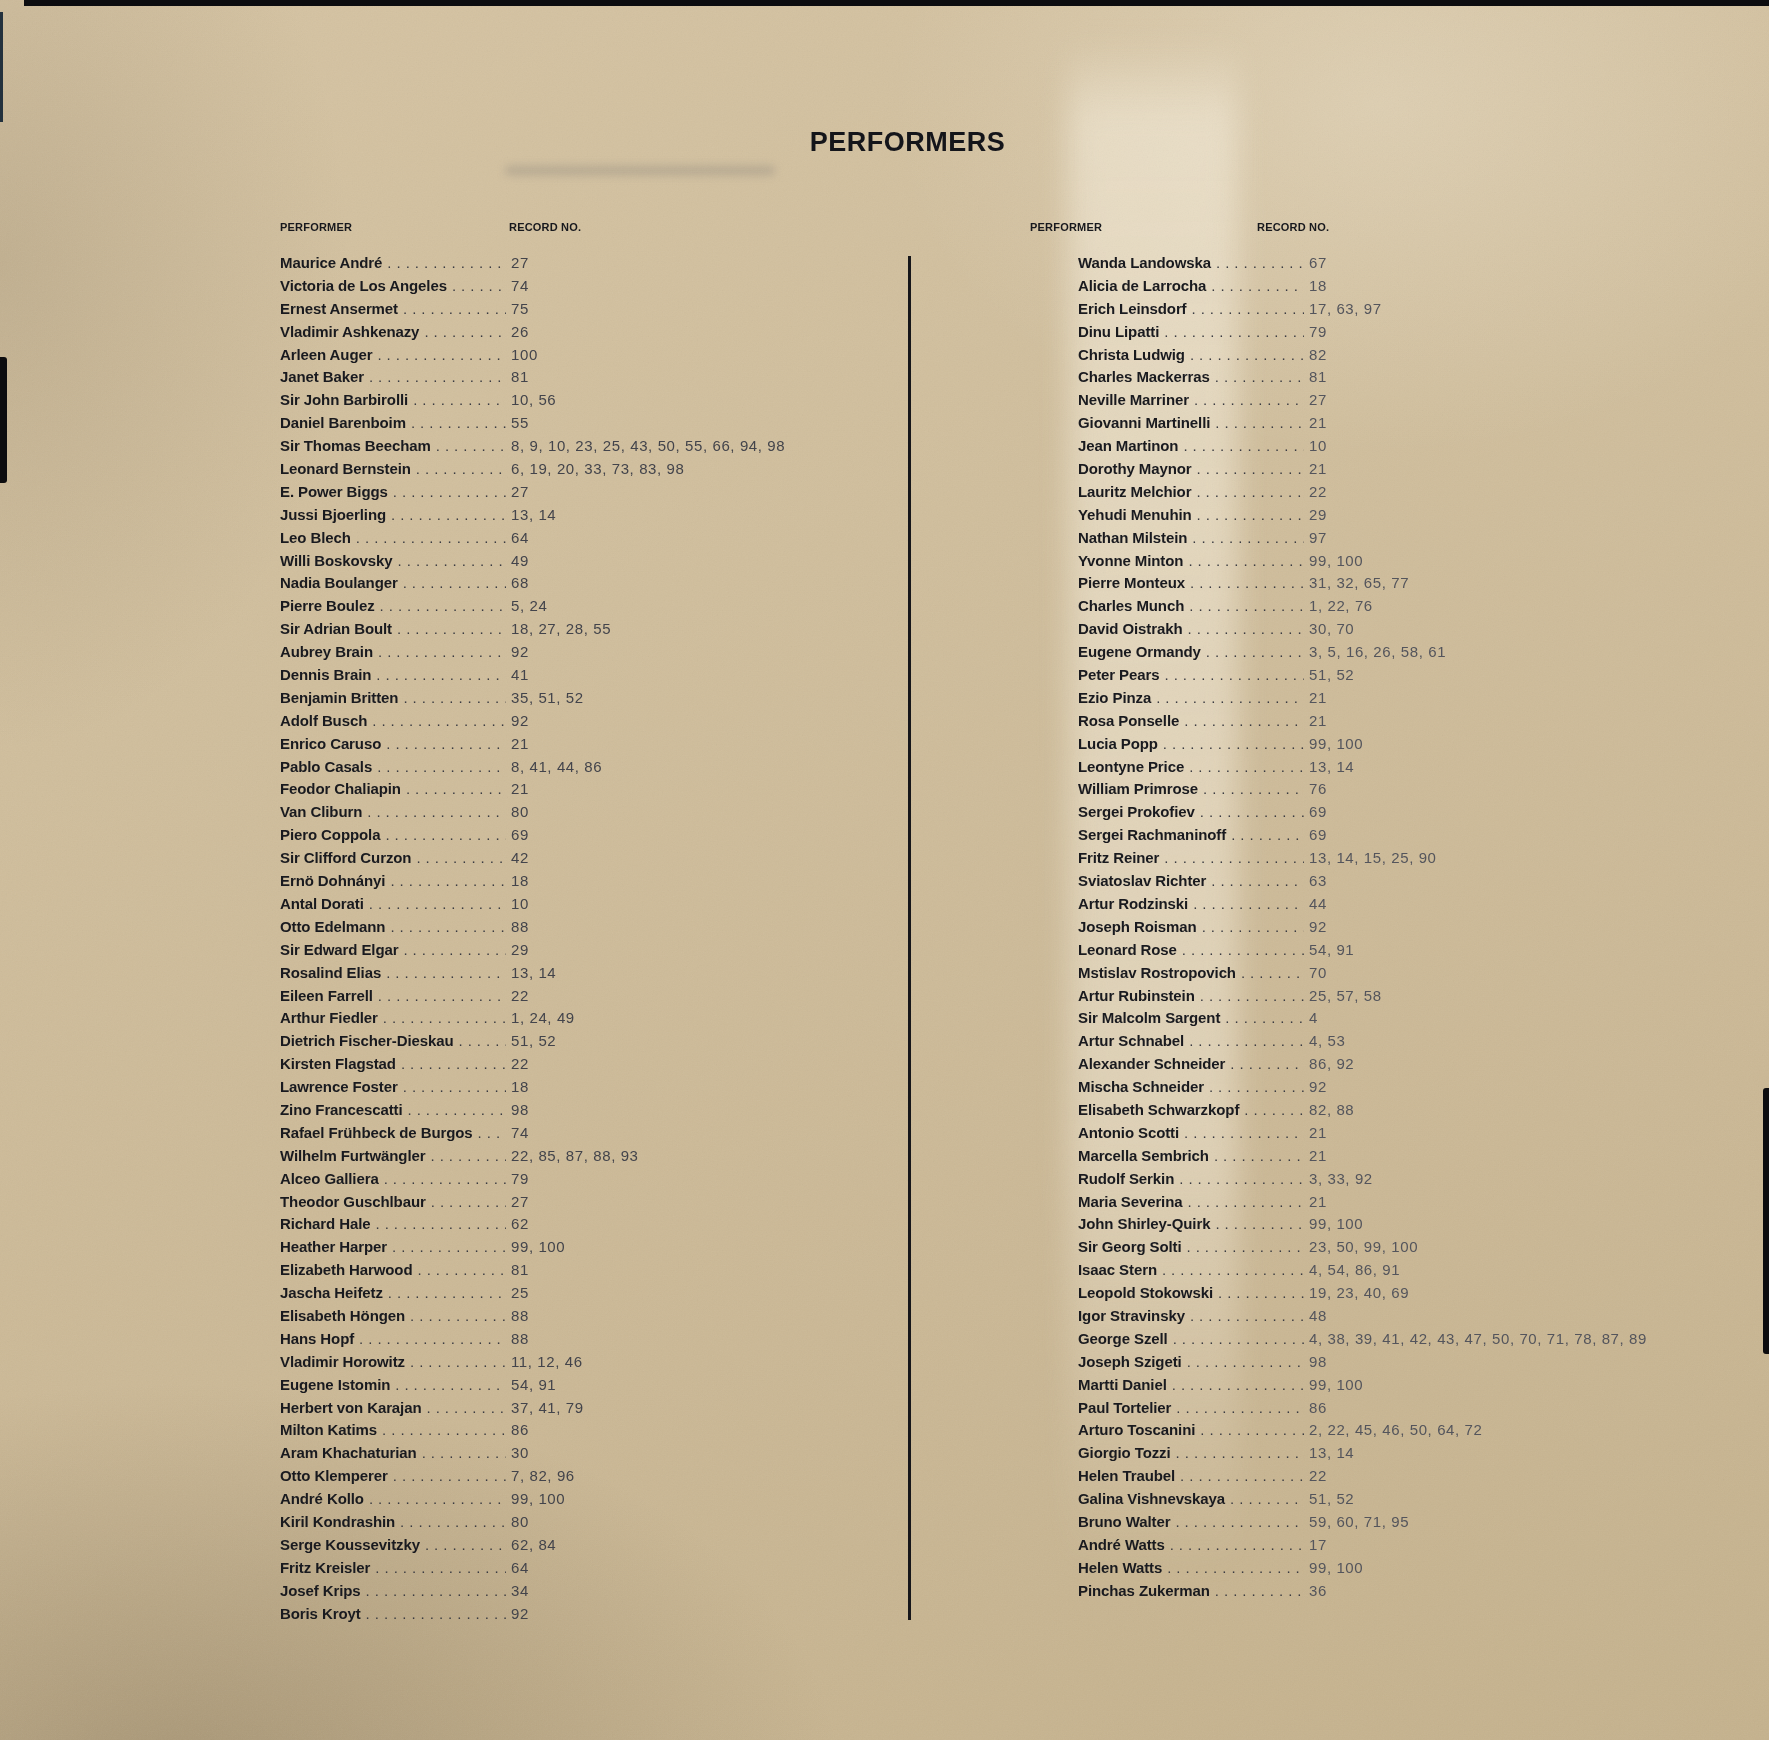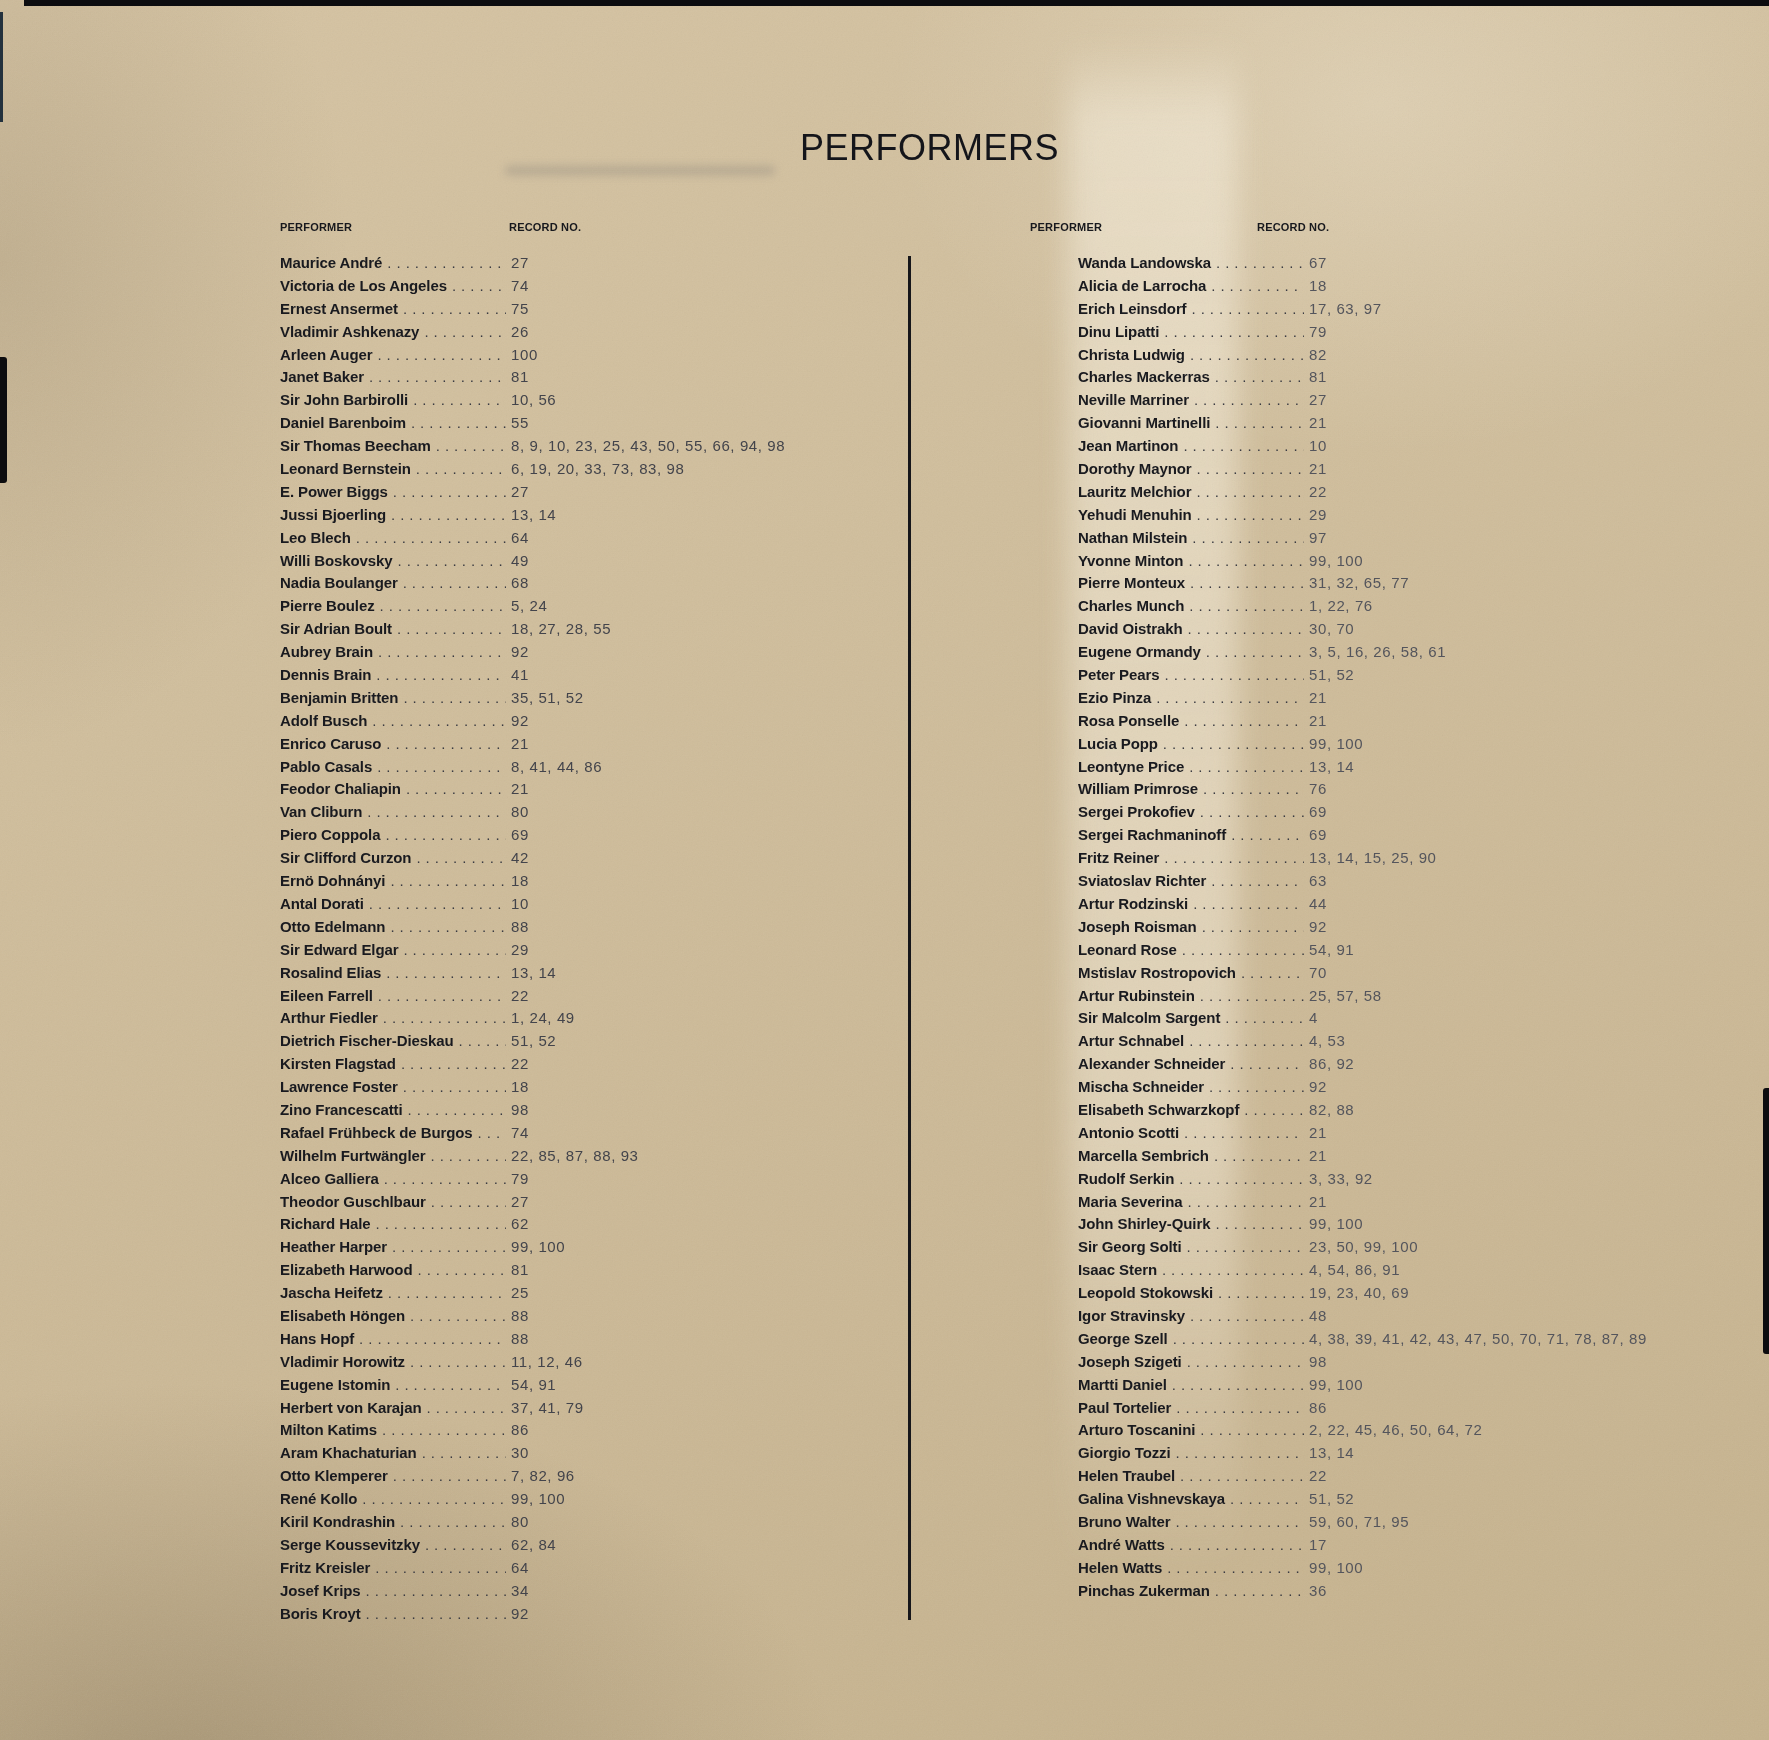--- a/index.html
+++ b/index.html
@@ -15,21 +15,21 @@
   .lightband {
     position:absolute; top:40px; bottom:120px; left:1068px; width:170px;
     background:linear-gradient(180deg, rgba(246,238,220,0) 0%, rgba(246,238,220,0.55) 5%, rgba(246,238,220,0.45) 70%, rgba(246,238,220,0) 97%);
     filter:blur(14px); pointer-events:none;
   }
   .smudge { position:absolute; left:505px; top:166px; width:270px; height:9px;
     background:rgba(115,112,108,0.30); border-radius:5px; filter:blur(4px); pointer-events:none; }
   .grain { position:absolute; inset:0; opacity:0.5; pointer-events:none; }
 
   .title { position:absolute; left:800px; top:127px; width:215px; text-align:center;
-    font-size:36px; font-weight:400; letter-spacing:0.5px; color:#14151a; }
+    font-size:27px; font-weight:700; letter-spacing:0.5px; color:#14151a; }
 
   .colhead { position:absolute; top:221px; font-size:11px; font-weight:700; color:#17181d; letter-spacing:0.2px; }
 
   .divider { position:absolute; left:908px; top:256px; width:3px; height:1364px; background:#16161a; }
 
   .col { position:absolute; top:252px; }
   .col-left { left:280px; }
   .col-right { left:1030px;margin-left:48px; }
   .row { white-space:nowrap; height:22.9px; line-height:22.9px; font-size:15px; }
   .namewrap { display:inline-block; width:226px; height:22.9px; overflow:hidden; vertical-align:top; }
@@ -124,21 +124,21 @@
       <div class="row"><span class="namewrap"><span class="name">Elizabeth Harwood</span><span class="dots"></span></span><span class="records">81</span></div>
       <div class="row"><span class="namewrap"><span class="name">Jascha Heifetz</span><span class="dots"></span></span><span class="records">25</span></div>
       <div class="row"><span class="namewrap"><span class="name">Elisabeth Höngen</span><span class="dots"></span></span><span class="records">88</span></div>
       <div class="row"><span class="namewrap"><span class="name">Hans Hopf</span><span class="dots"></span></span><span class="records">88</span></div>
       <div class="row"><span class="namewrap"><span class="name">Vladimir Horowitz</span><span class="dots"></span></span><span class="records">11, 12, 46</span></div>
       <div class="row"><span class="namewrap"><span class="name">Eugene Istomin</span><span class="dots"></span></span><span class="records">54, 91</span></div>
       <div class="row"><span class="namewrap"><span class="name">Herbert von Karajan</span><span class="dots"></span></span><span class="records">37, 41, 79</span></div>
       <div class="row"><span class="namewrap"><span class="name">Milton Katims</span><span class="dots"></span></span><span class="records">86</span></div>
       <div class="row"><span class="namewrap"><span class="name">Aram Khachaturian</span><span class="dots"></span></span><span class="records">30</span></div>
       <div class="row"><span class="namewrap"><span class="name">Otto Klemperer</span><span class="dots"></span></span><span class="records">7, 82, 96</span></div>
-      <div class="row"><span class="namewrap"><span class="name">René Kollo</span><span class="dots"></span></span><span class="records">99, 100</span></div>
+      <div class="row"><span class="namewrap"><span class="name">André Kollo</span><span class="dots"></span></span><span class="records">99, 100</span></div>
       <div class="row"><span class="namewrap"><span class="name">Kiril Kondrashin</span><span class="dots"></span></span><span class="records">80</span></div>
       <div class="row"><span class="namewrap"><span class="name">Serge Koussevitzky</span><span class="dots"></span></span><span class="records">62, 84</span></div>
       <div class="row"><span class="namewrap"><span class="name">Fritz Kreisler</span><span class="dots"></span></span><span class="records">64</span></div>
       <div class="row"><span class="namewrap"><span class="name">Josef Krips</span><span class="dots"></span></span><span class="records">34</span></div>
       <div class="row"><span class="namewrap"><span class="name">Boris Kroyt</span><span class="dots"></span></span><span class="records">92</span></div>
     </div>
   <div class="col col-right">
       <div class="row"><span class="namewrap"><span class="name">Wanda Landowska</span><span class="dots"></span></span><span class="records">67</span></div>
       <div class="row"><span class="namewrap"><span class="name">Alicia de Larrocha</span><span class="dots"></span></span><span class="records">18</span></div>
       <div class="row"><span class="namewrap"><span class="name">Erich Leinsdorf</span><span class="dots"></span></span><span class="records">17, 63, 97</span></div>

